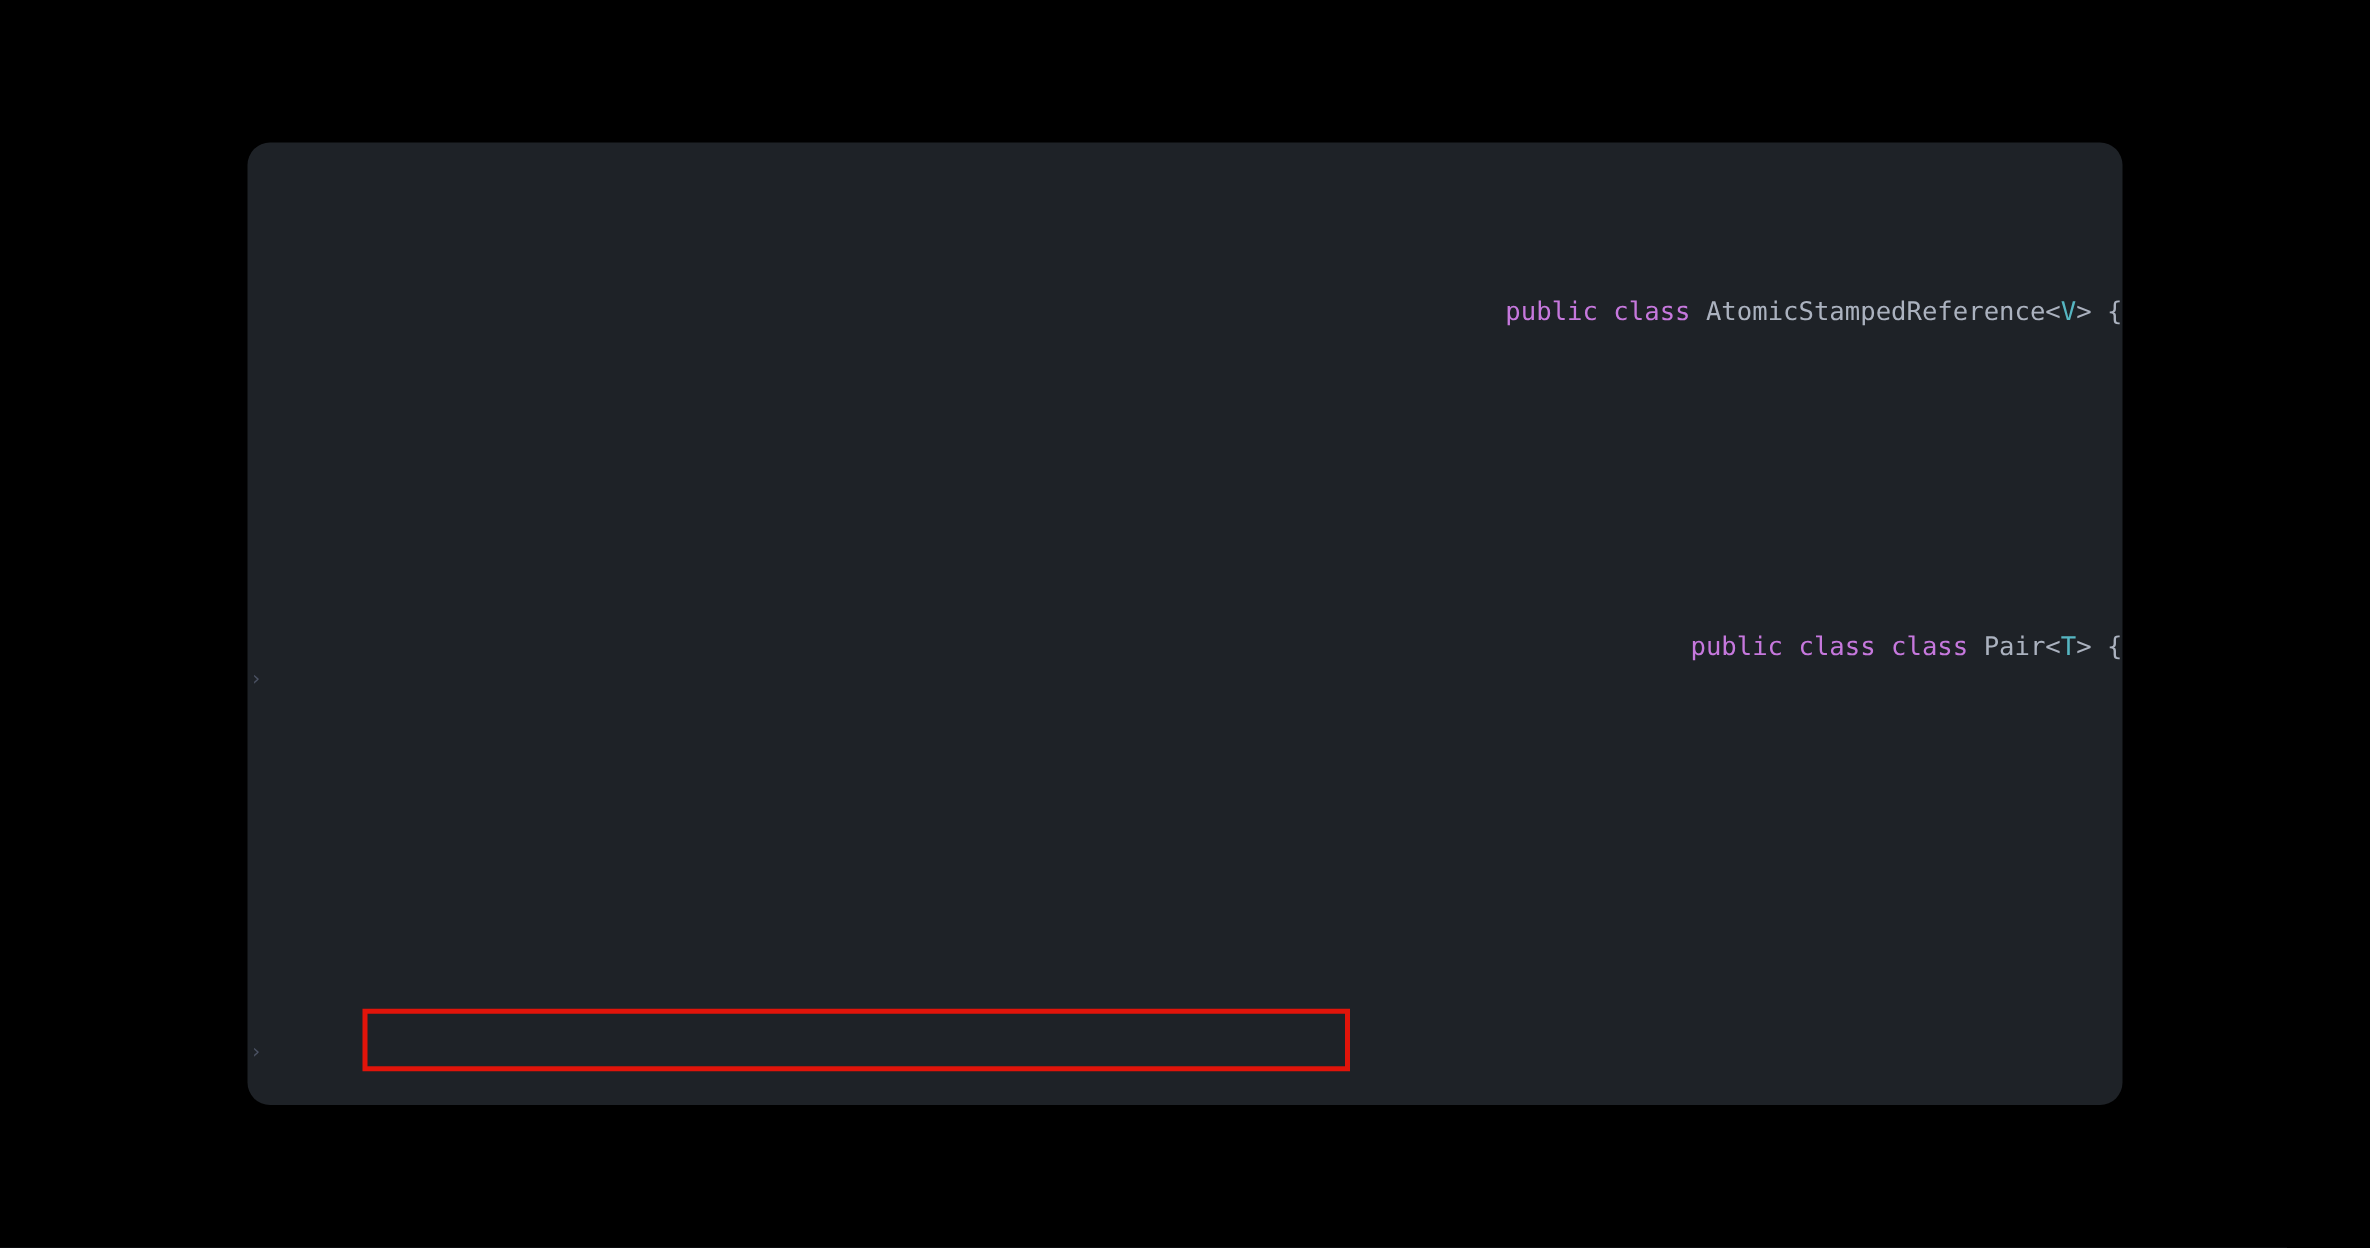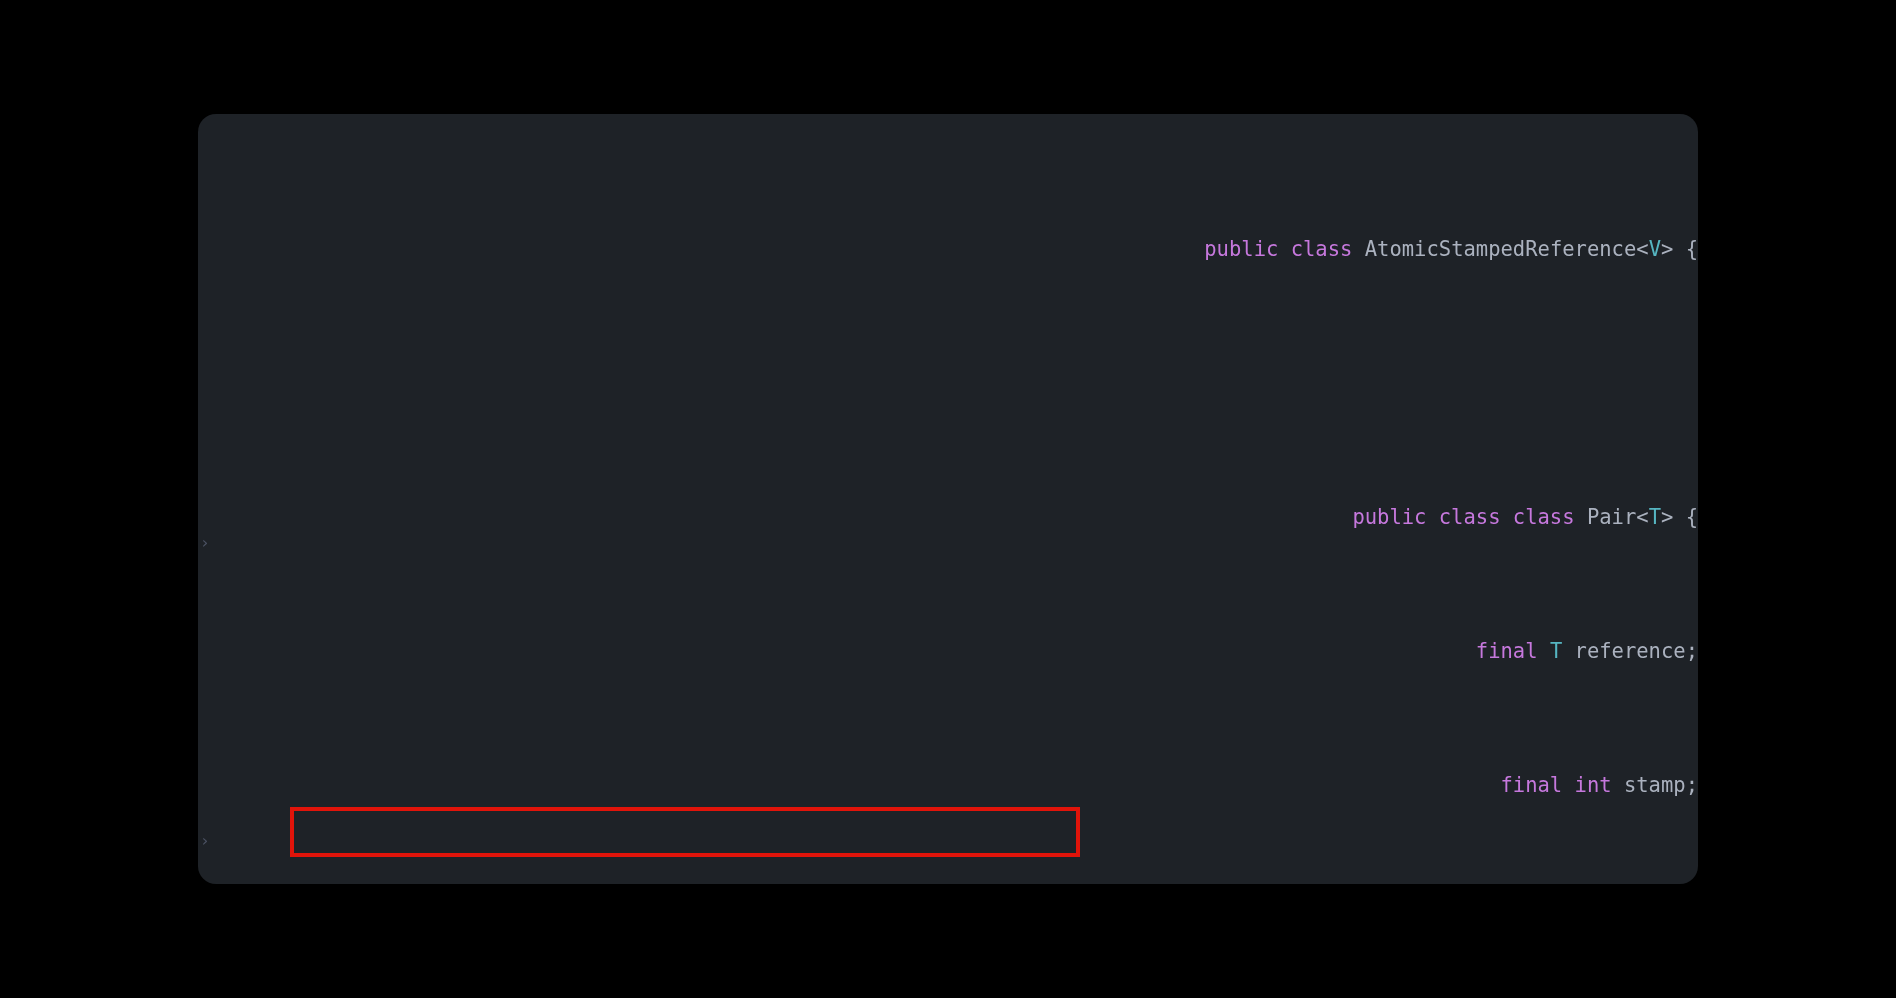--- a/index.html
+++ b/index.html
@@ -63,23 +63,21 @@
 <div class="stage">
   <div class="editor-window">
     <div class="code-area">
 
       <span class="line"><span class="kw">public</span> <span class="kw">class</span> <span class="cls">AtomicStampedReference</span><span class="punc">&lt;</span><span class="type">V</span><span class="punc">&gt;</span> <span class="punc">{</span></span>
 
       <span class="line"> </span>
 
       <span class="line">    <span class="kw">public</span> <span class="kw">class</span> <span class="kw">class</span> <span class="cls">Pair</span><span class="punc">&lt;</span><span class="type">T</span><span class="punc">&gt;</span> <span class="punc">{</span></span>
 
-      <span class="line">        <span class="kw">final</span> <span class="type">T</span> <span class="var">reference</span><span class="punc">;</span></span>
 
-      <span class="line">        <span class="kw">final</span> <span class="kw">int</span> <span class="var">stamp</span><span class="punc">;</span></span>
 
       
 
       
 
       
 
       
 
       

